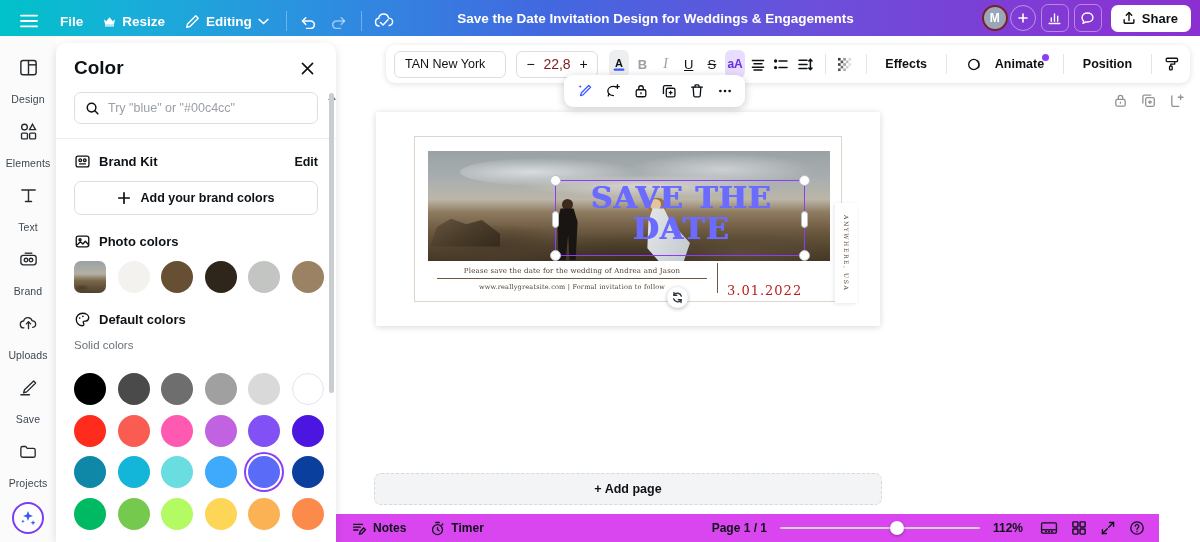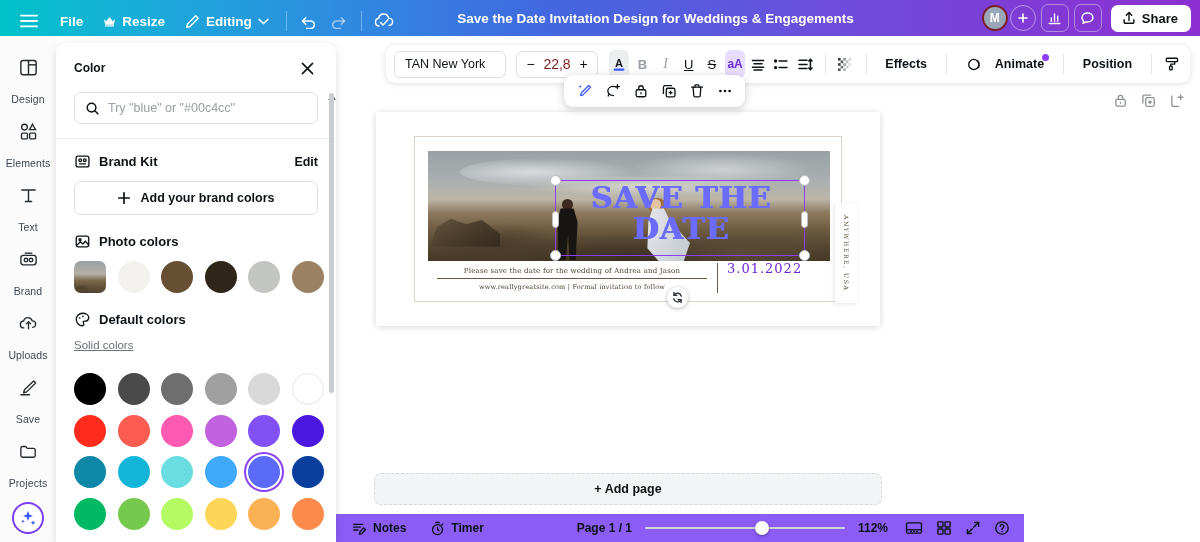--- a/index.html
+++ b/index.html
@@ -81,21 +81,21 @@
   }
 
   
   .panel {
     position: absolute; left: 56px; top: 43px; width: 280px; height: 499px;
     background: #fff; border-radius: 10px 10px 0 0;
     box-shadow: 0 2px 10px rgba(14,19,24,.12); z-index: 8; overflow: hidden;
   }
   .panel-head { padding: 14px 18px 0; }
   .panel-title-row { display: flex; align-items: center; justify-content: space-between; }
-  .panel-title { font-size: 12px; font-weight: 700; color: #0d1216; }
+  .panel-title { font-size: 19px; font-weight: 700; color: #0d1216; }
   .panel-close { cursor: pointer; width: 22px; height: 22px; display:flex; align-items:center; justify-content:center; }
   .search-wrap {
     margin: 13px 0 14px; position: relative;
     border: 1px solid #dcdee2; border-radius: 7px; height: 32px;
     display: flex; align-items: center; padding: 0 10px; gap: 8px;
   }
   .search-input {
     border: none; outline: none; font-size: 12.5px; color: #0d1216;
     font-family: "Liberation Sans", sans-serif; width: 100%; background: transparent;
   }
@@ -111,21 +111,21 @@
     border: 1px solid #dcdee2; border-radius: 7px; height: 34px;
     display: flex; align-items: center; justify-content: center; gap: 9px;
     font-size: 12.5px; font-weight: 700; color: #0d1216; cursor: pointer; margin-bottom: 18px;
   }
   .swatch-row { display: flex; gap: 11.5px; margin-bottom: 18px; }
   .swatch { width: 32px; height: 32px; border-radius: 50%; cursor: pointer; flex: none; }
   .swatch.thumb {
     border-radius: 7px;
     background-size: cover; background-position: 40% 60%;
   }
-  .sub-label { font-size: 11.5px; color: #6b727a; margin-bottom: 22px; text-decoration: underline; }
+  .sub-label { font-size: 11.5px; color: #6b727a; margin-bottom: 22px; }
   .grid { display: grid; grid-template-columns: repeat(6, 32px); gap: 9.5px 11.5px; }
   .grid .swatch.sel { box-shadow: 0 0 0 2px #fff, 0 0 0 4px #8b3dfa; }
   .swatch.white { border: 1px solid #e4e5e8; }
 
   .panel-scroll {
     position: absolute; right: 2px; top: 50px; width: 5px; height: 300px;
     background: #c9ccd1; border-radius: 3px; cursor: pointer;
   }
   .panel-scroll-arrow {
     position: absolute; right: 0px; top: 49px; width: 9px; height: 9px;
@@ -254,42 +254,42 @@
     position: absolute; left: 22px; top: 130px; width: 270px; text-align: center;
     font-family: "DejaVu Serif", serif; font-size: 7px; color: #4a3a28; letter-spacing: .2px;
   }
   .cap-line { position: absolute; left: 22px; top: 141px; width: 270px; height: 1px; background: #6b5742; }
   .cap2 {
     position: absolute; left: 22px; top: 146px; width: 270px; text-align: center;
     font-family: "DejaVu Serif", serif; font-size: 6.5px; color: #4a3a28; letter-spacing: .2px;
   }
   .vdiv { position: absolute; left: 302px; top: 126px; width: 1px; height: 30px; background: #6b5742; }
   .date-text {
-    position: absolute; left: 312px; top: 124px;
-    font-family: "DejaVu Serif", serif; font-size: 13px; color: #6d28d9; letter-spacing: 1px;
+    position: absolute; left: 312px; top: 146px;
+    font-family: "DejaVu Serif", serif; font-size: 13px; color: #b91c1c; letter-spacing: 1px;
   }
 
   .float-tb {
     position: absolute; left: 228px; top: 39px; height: 32px;
     background: #fff; border-radius: 9px; box-shadow: 0 2px 8px rgba(14,19,24,.22);
     display: flex; align-items: center; padding: 0 8px; gap: 3px; z-index: 4;
   }
   .ft-btn { width: 25px; height: 25px; border-radius: 5px; display:flex; align-items:center; justify-content:center; cursor: pointer; }
 
   .addpage {
     position: absolute; left: 38px; top: 437px; width: 508px; height: 32px;
     border: 1px dashed #d5d8dc; border-radius: 7px; background: #f3f4f6;
     display: flex; align-items: center; justify-content: center;
     font-size: 12.5px; font-weight: 700; color: #0d1216; cursor: pointer;
   }
 
   
   .bottom {
-    position: absolute; left: 0; bottom: 0; width: 1024px; height: 28px;
-    background: #8b5cf6; display: flex; align-items: center;
+    position: absolute; left: 0; bottom: 0; width: 1159px; height: 28px;
+    background: #d946ef; display: flex; align-items: center;
     padding: 0 14px 0 344px; font-size: 12px; color: #0d1216;
   }
   .bb-btn {
     display: flex; align-items: center; gap: 6px; cursor: pointer;
     padding: 4px 8px; border-radius: 5px; font-size: 12px; font-weight: 700;
   }
   .bb-right { margin-left: auto; display: flex; align-items: center; gap: 13px; }
   .page-ind { font-size: 12px; font-weight: 700; }
   .zoom-slider { position: relative; width: 200px; height: 14px; display: flex; align-items: center; cursor: pointer; }
   .zoom-track { width: 100%; height: 2.5px; background: #cfd3d8; border-radius: 2px; }

